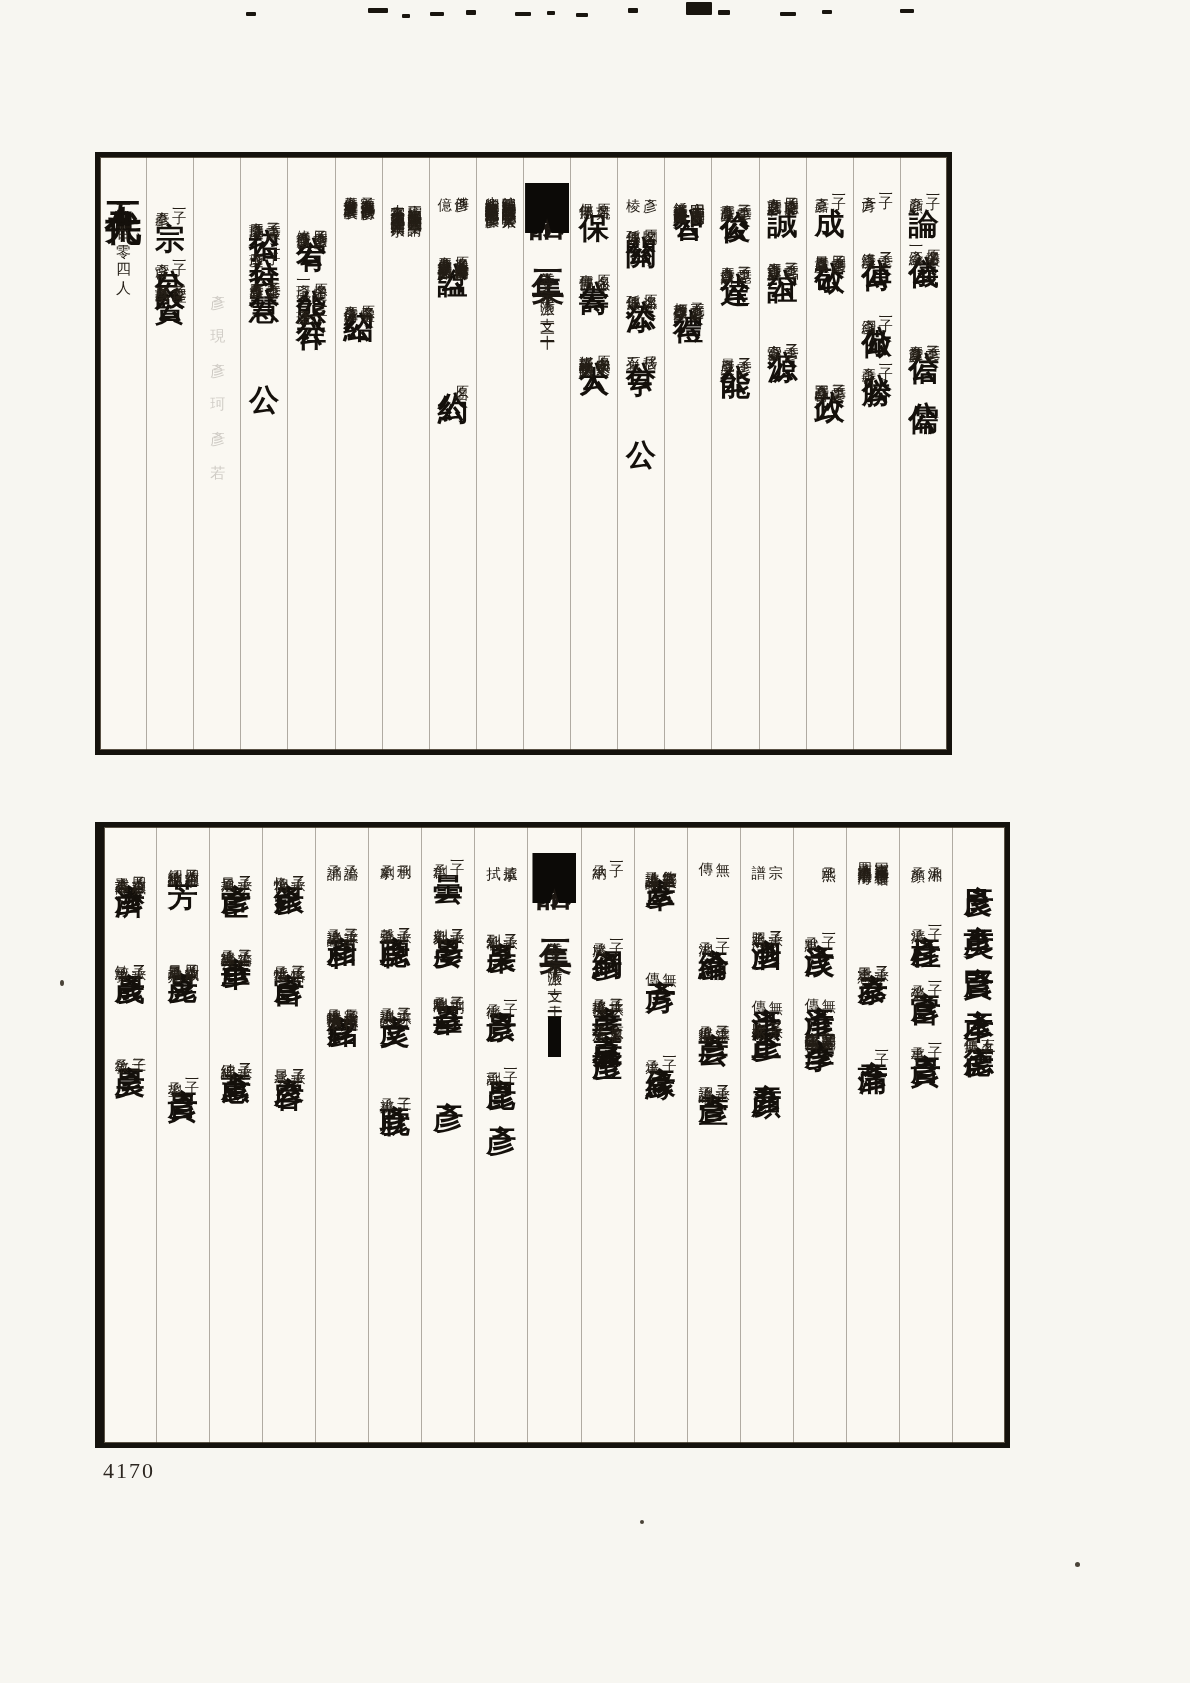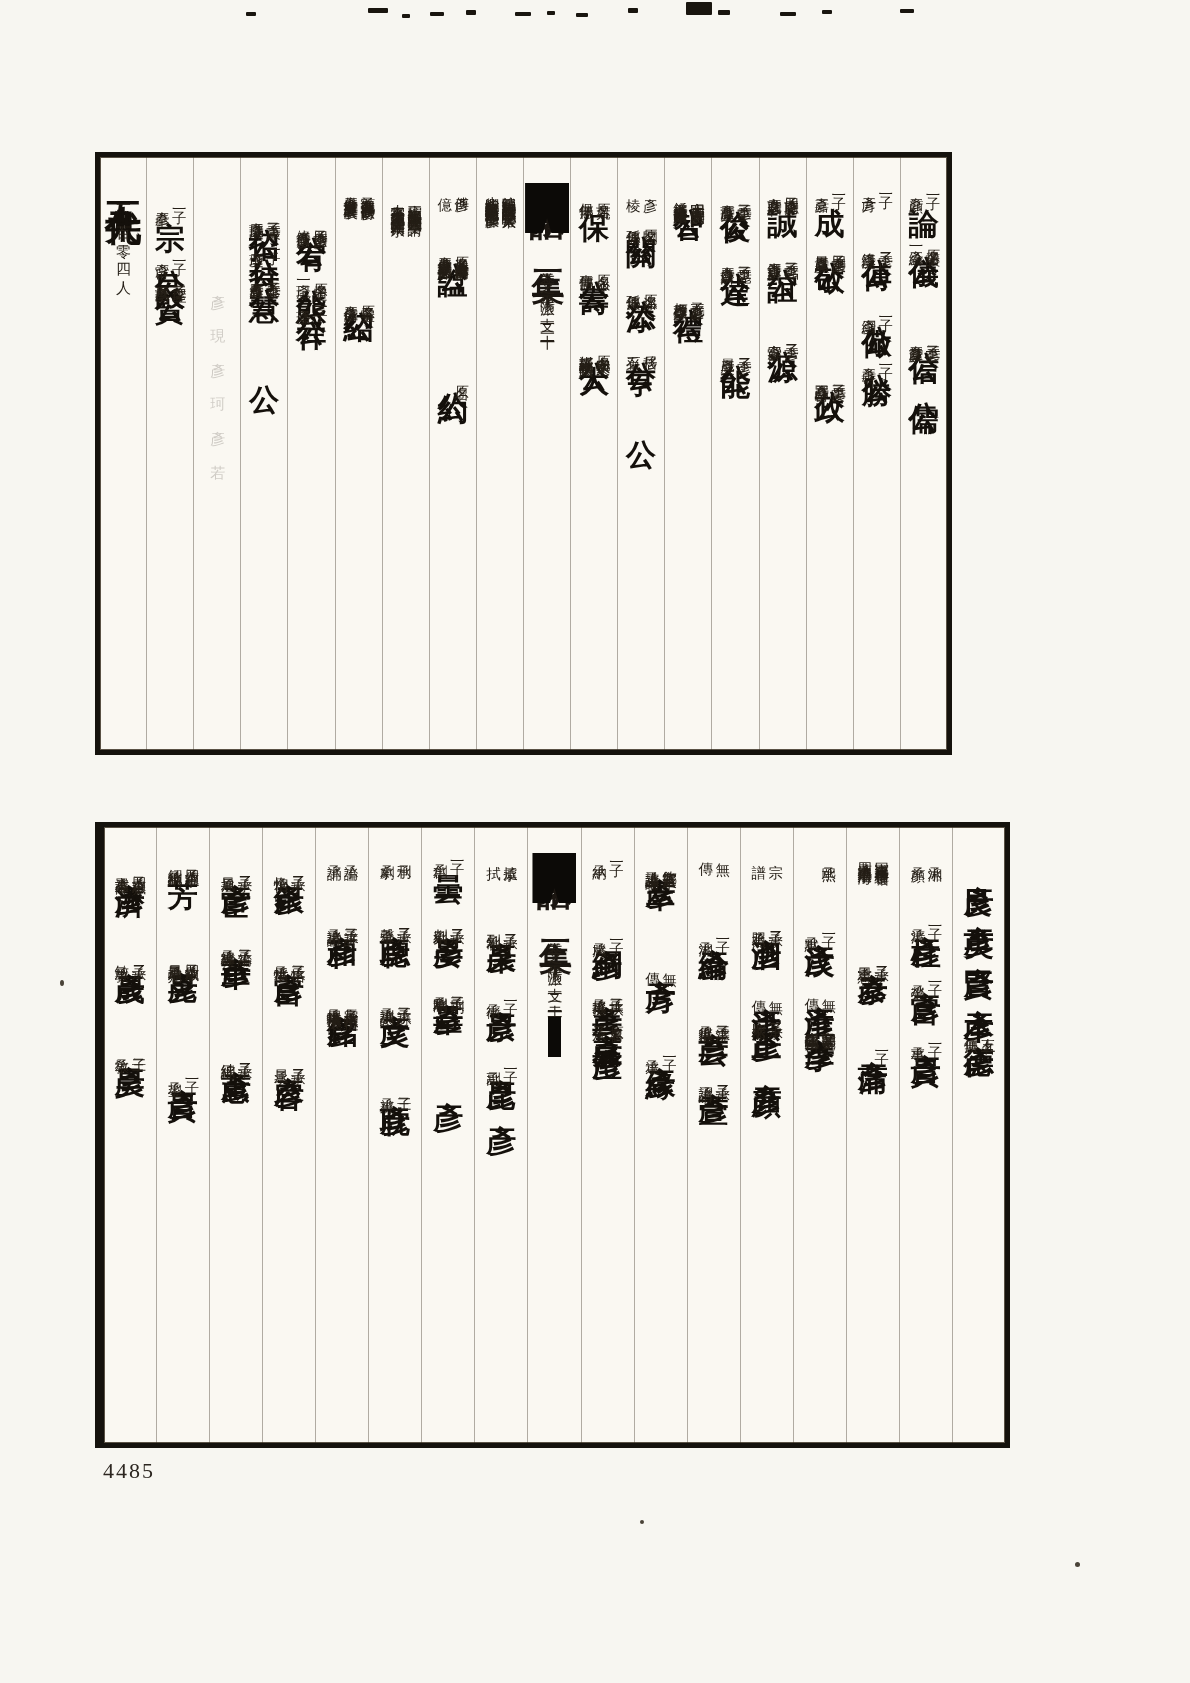--- a/index.html
+++ b/index.html
@@ -660,13 +660,13 @@
         </div>
         <div class="name" style="margin-top: 84px;">彥昊</div>
         <div class="note">
           <div class="nl-r">子三</div>
           <div class="nl-l">承敎</div>
         </div>
       </div>
     </div>
 </div>
 
-<div id="page-number">4485</div>
+<div id="page-number">4170</div>
 
 </body></html>

